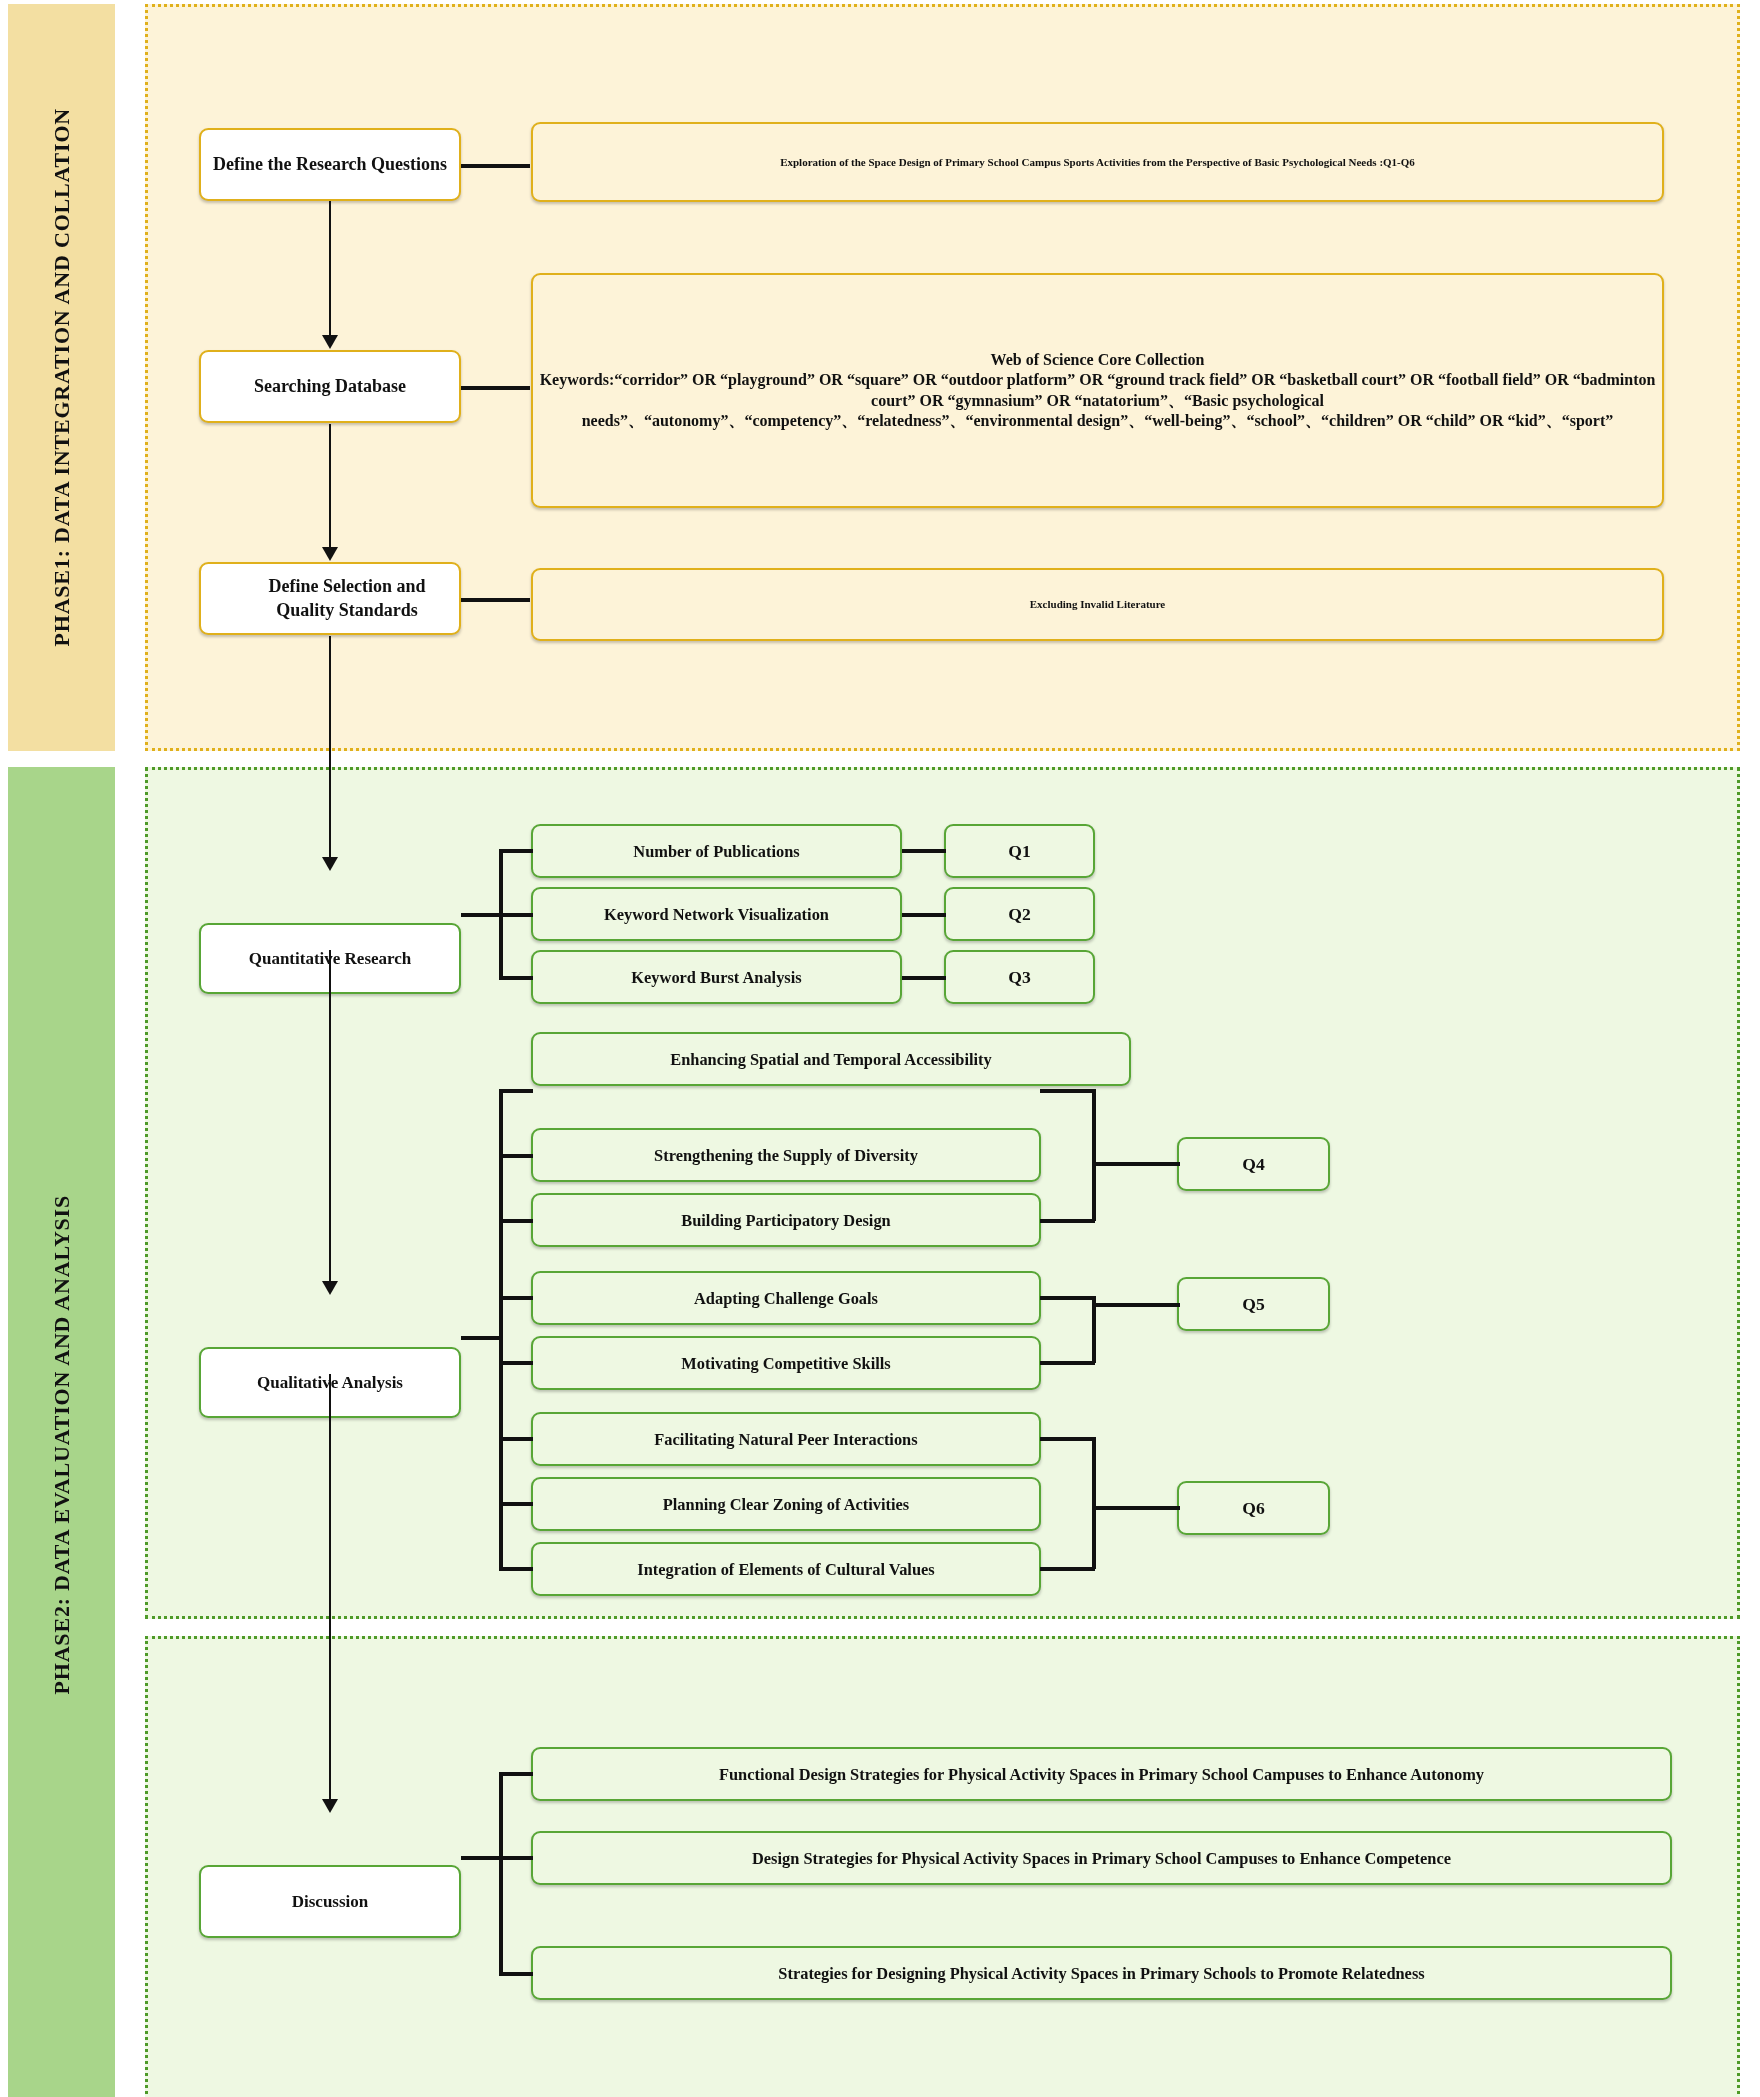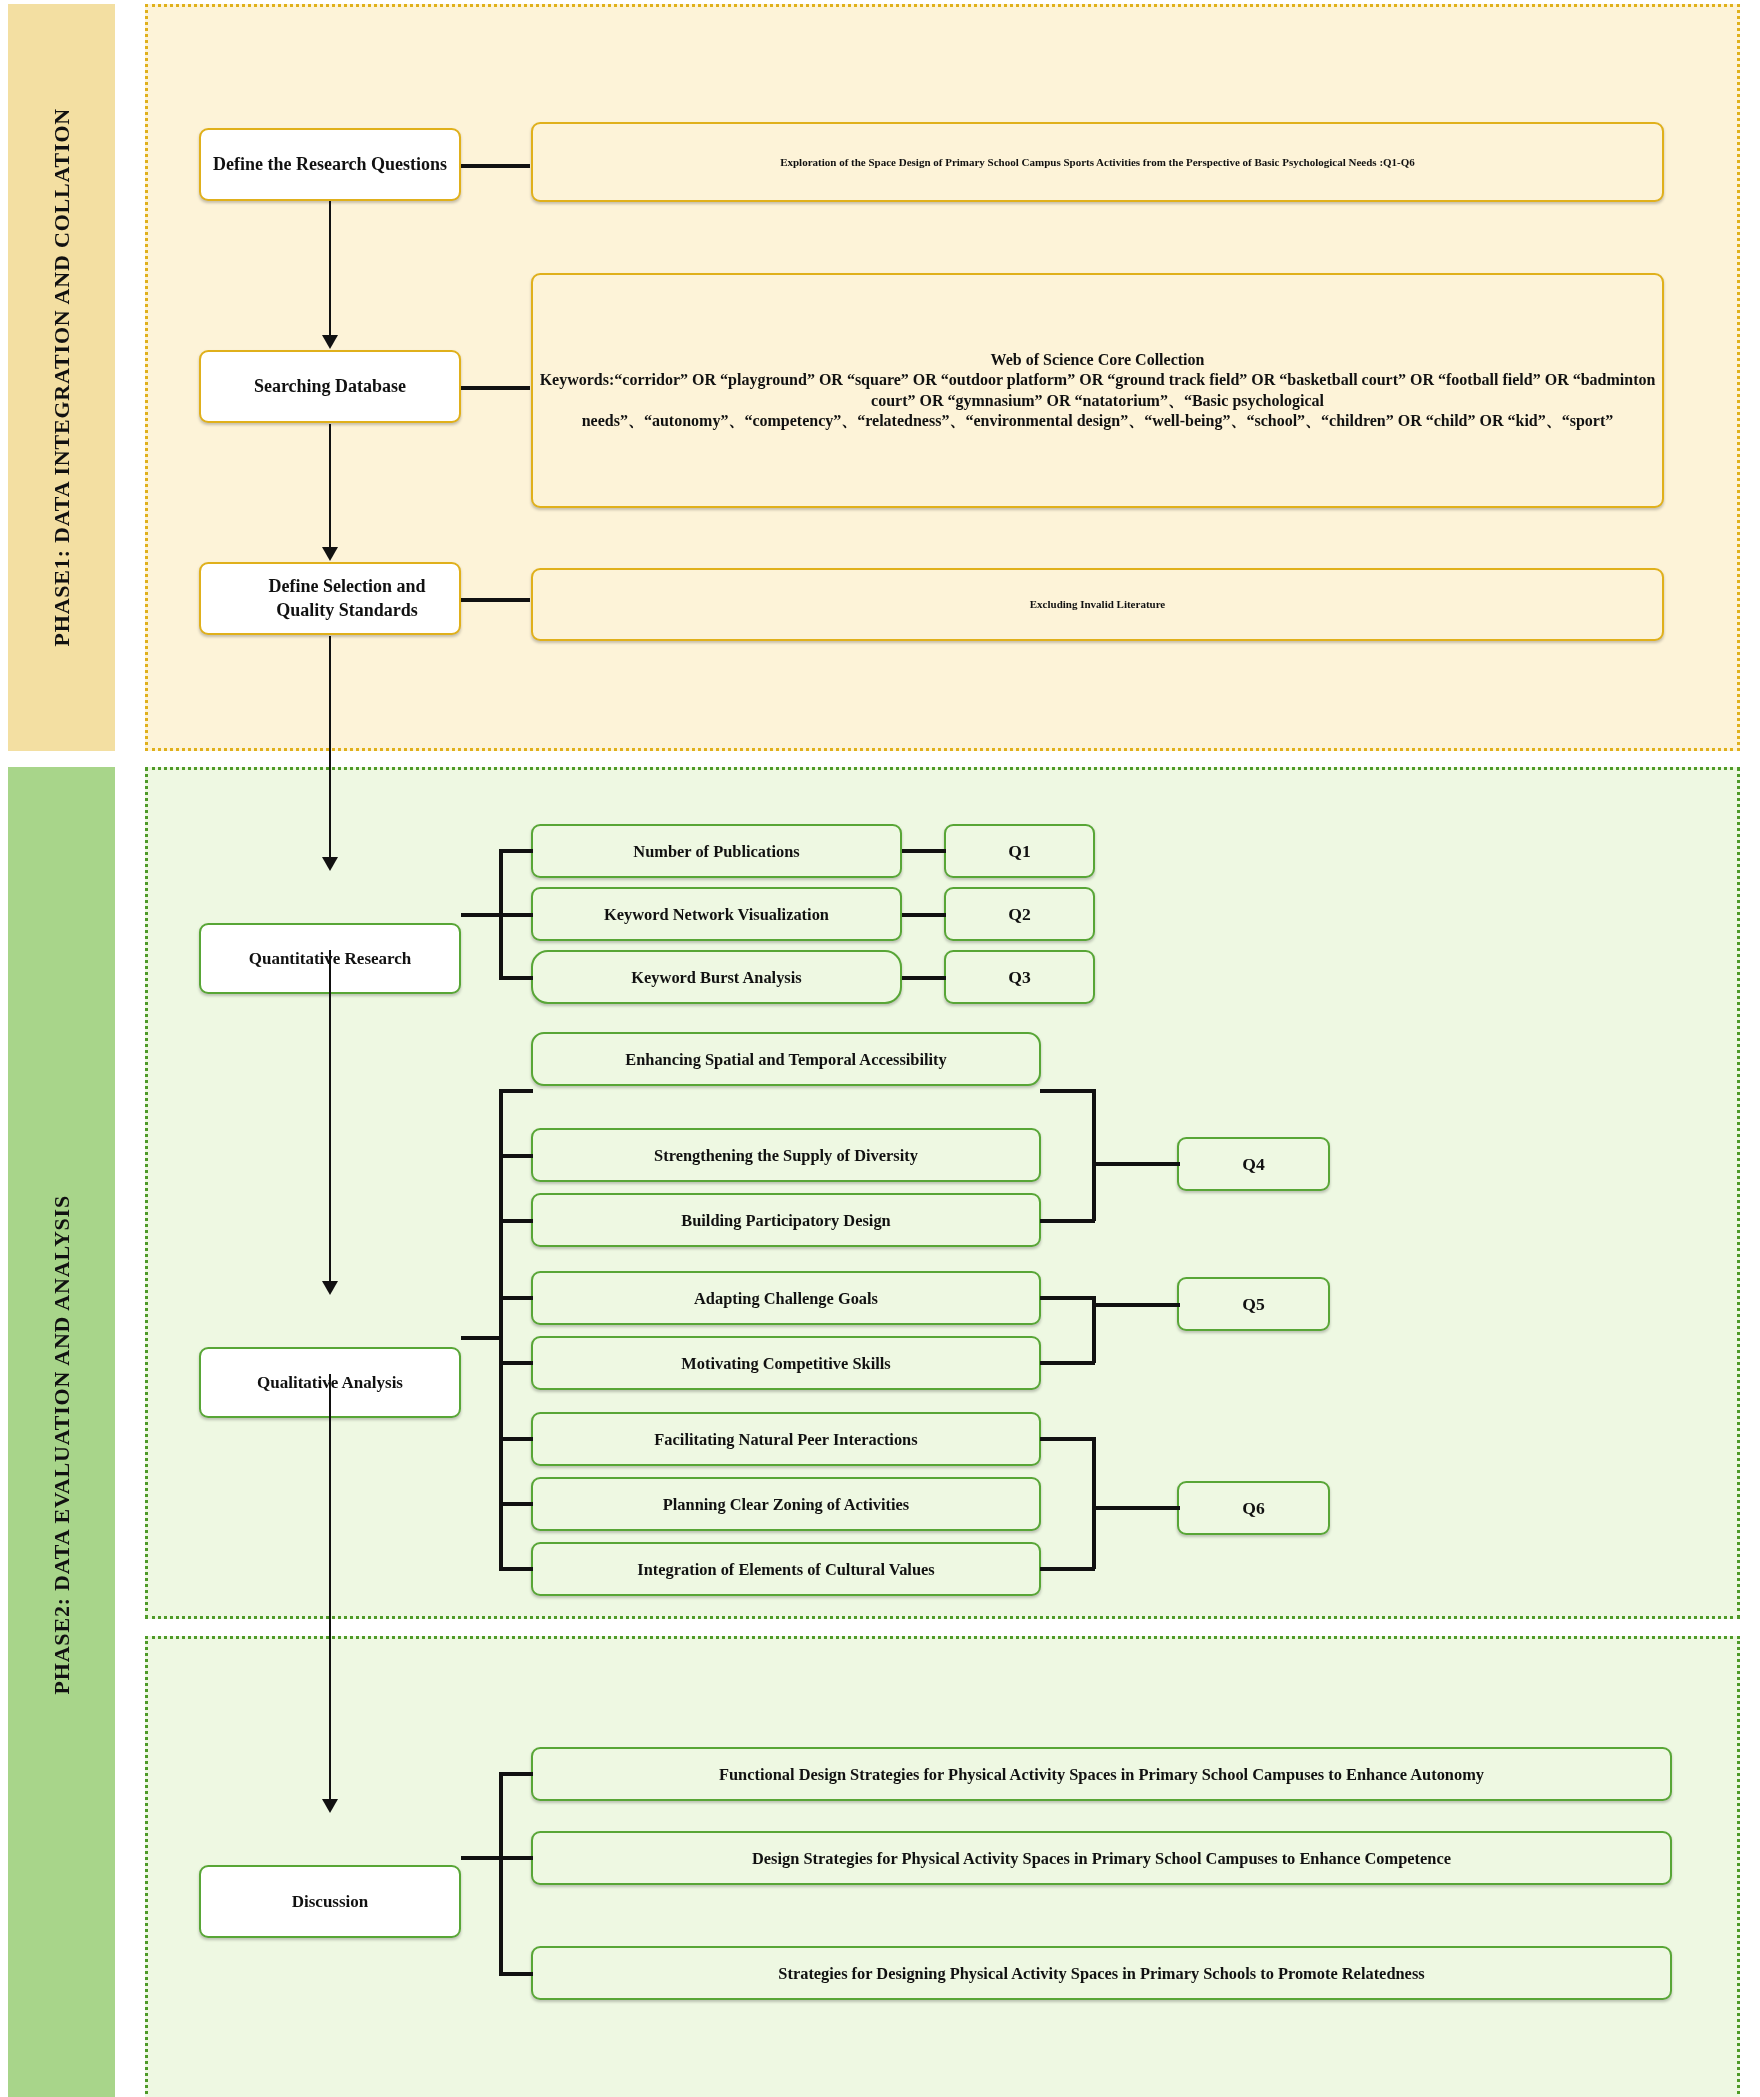--- a/index.html
+++ b/index.html
@@ -86,42 +86,42 @@
   <div class="ln lnv" style="left:329px;top:424px;height:124px;"></div>
   <div class="arrow" style="left:322px;top:547px;"></div>
 
   <div class="ln lnv" style="left:329px;top:636px;height:222px;"></div>
   <div class="arrow" style="left:322px;top:857px;"></div>
 
   <div class="node n-main-g" style="left:199px;top:879px;width:262px;height:71px;">Quantitative Research</div>
 
   <div class="node n-wide-g" style="left:531px;top:824px;width:371px;height:54px;">Number of Publications</div>
   <div class="node n-wide-g" style="left:531px;top:887px;width:371px;height:54px;">Keyword Network Visualization</div>
-  <div class="node n-wide-g" style="left:531px;top:950px;width:371px;height:54px;border-radius:17px;">Keyword Burst Analysis</div>
+  <div class="node n-wide-g" style="left:531px;top:950px;width:371px;height:54px;">Keyword Burst Analysis</div>
 
   <div class="node n-q" style="left:944px;top:824px;width:151px;height:54px;">Q1</div>
   <div class="node n-q" style="left:944px;top:887px;width:151px;height:54px;">Q2</div>
   <div class="node n-q" style="left:944px;top:950px;width:151px;height:54px;">Q3</div>
 
   <div class="ln lnh-t" style="left:461px;top:913px;width:40px;"></div>
   <div class="ln lnv-t" style="left:499px;top:849px;height:130px;"></div>
   <div class="ln lnh-t" style="left:499px;top:849px;width:34px;"></div>
   <div class="ln lnh-t" style="left:499px;top:913px;width:34px;"></div>
   <div class="ln lnh-t" style="left:499px;top:976px;width:34px;"></div>
 
   <div class="ln lnh-t" style="left:902px;top:849px;width:44px;"></div>
   <div class="ln lnh-t" style="left:902px;top:913px;width:44px;"></div>
   <div class="ln lnh-t" style="left:902px;top:976px;width:44px;"></div>
 
   <div class="ln lnv" style="left:329px;top:950px;height:331px;"></div>
   <div class="arrow" style="left:322px;top:1281px;"></div>
 
   <div class="node n-main-g" style="left:199px;top:1303px;width:262px;height:71px;">Qualitative Analysis</div>
 
-  <div class="node n-wide-g" style="left:531px;top:1032px;width:510px;height:54px;border-radius:13px;">Enhancing Spatial and Temporal Accessibility</div>
+  <div class="node n-wide-g" style="left:531px;top:1032px;width:600px;height:54px;">Enhancing Spatial and Temporal Accessibility</div>
   <div class="node n-wide-g" style="left:531px;top:1128px;width:510px;height:54px;">Strengthening the Supply of Diversity</div>
   <div class="node n-wide-g" style="left:531px;top:1193px;width:510px;height:54px;">Building Participatory Design</div>
   <div class="node n-q" style="left:1177px;top:1137px;width:153px;height:54px;">Q4</div>
 
   <div class="node n-wide-g" style="left:531px;top:1271px;width:510px;height:54px;">Adapting Challenge Goals</div>
   <div class="node n-wide-g" style="left:531px;top:1336px;width:510px;height:54px;">Motivating Competitive Skills</div>
   <div class="node n-q" style="left:1177px;top:1277px;width:153px;height:54px;">Q5</div>
 
   <div class="node n-wide-g" style="left:531px;top:1412px;width:510px;height:54px;">Facilitating Natural Peer Interactions</div>
   <div class="node n-wide-g" style="left:531px;top:1477px;width:510px;height:54px;">Planning Clear Zoning of Activities</div>

